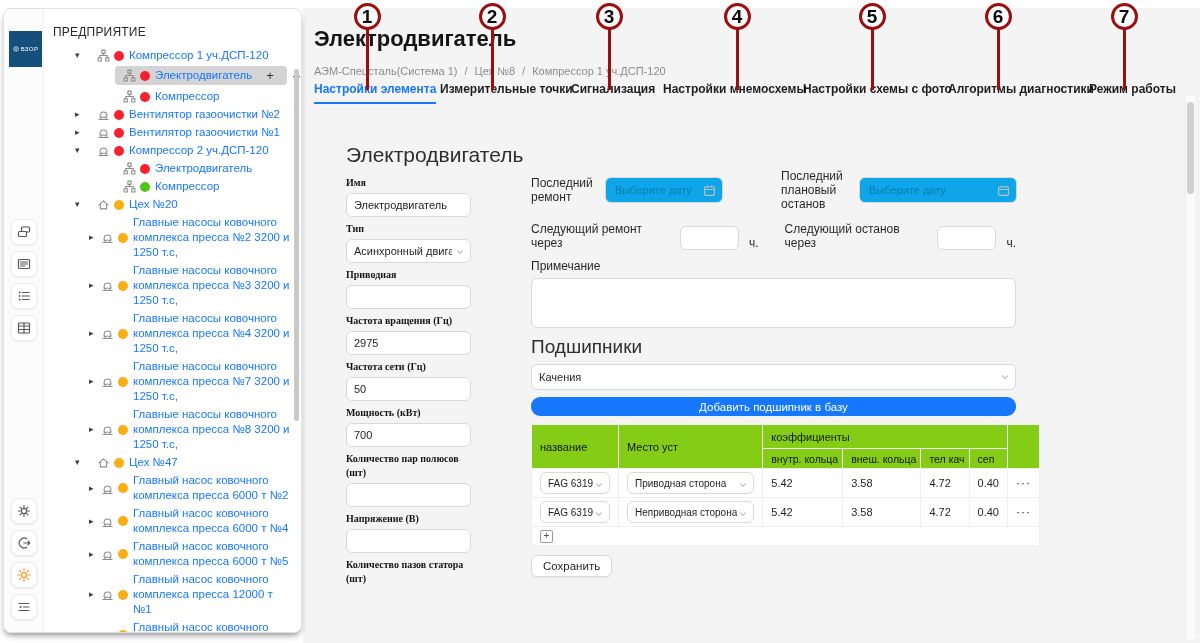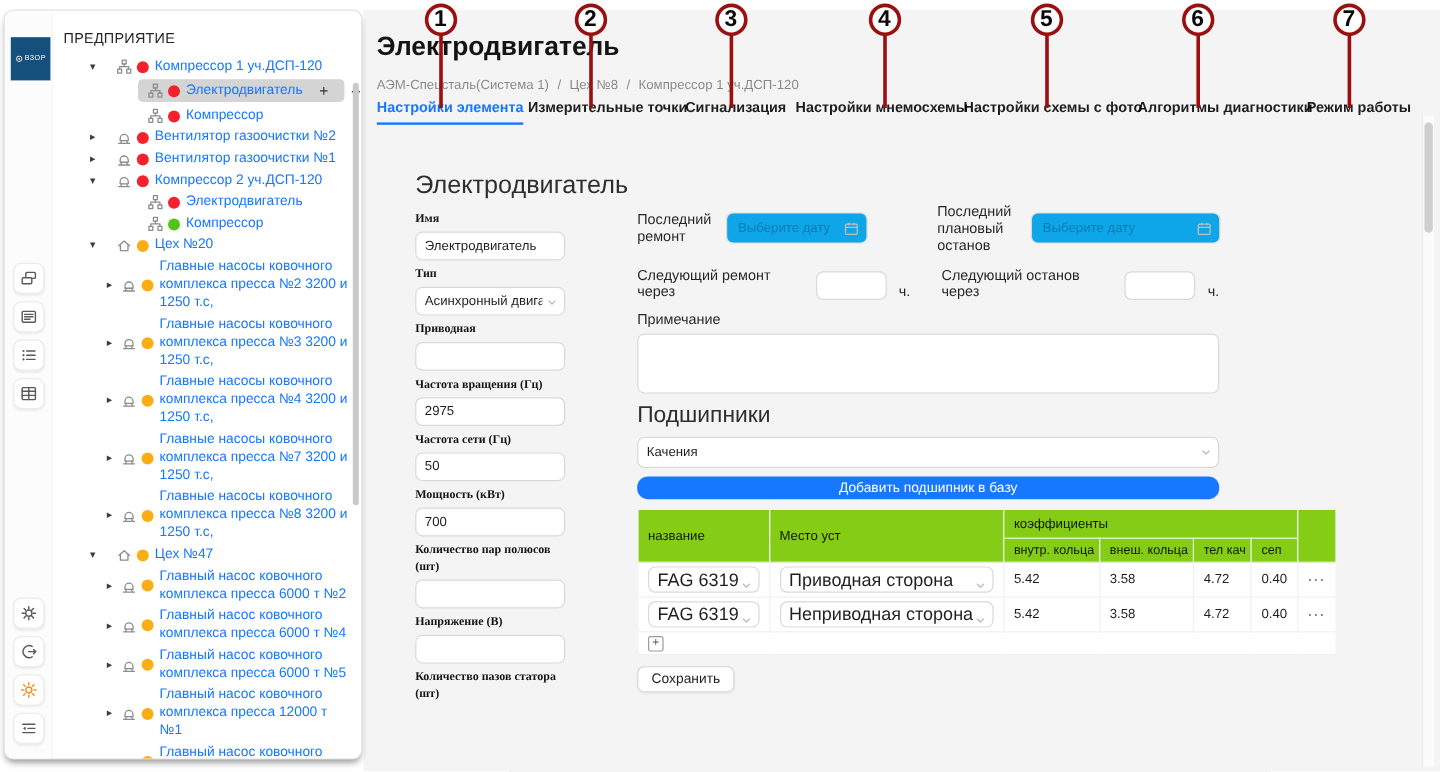--- a/index.html
+++ b/index.html
@@ -79,21 +79,21 @@
   .bearing-type { margin-top:6px; height:26px; }
   .add-btn { margin-top:7px; width:100%; height:19px; background:#1677ff; border:none; border-radius:9px; color:#fff;
              font-size:11.5px; display:flex; align-items:center; justify-content:center; font-family:"Liberation Sans", sans-serif; }
   table.bear { margin-top:8px; width:485px; border-collapse:collapse; font-size:11px; background:#fff; }
   table.bear th, table.bear td { border:1px solid #f0f0f0; padding:2px 8px; text-align:left; font-weight:400;
              color:rgba(0,0,0,.88); }
   table.bear thead th { background:#84cc16; }
   th.coeff-head { text-align:center; height:24px; }
   .sub-th { font-size:10.5px; white-space:nowrap; height:20px; padding:2px 4px 2px 8px !important; }
   td.sel-cell { padding:3px 3px; }
-  td.sel-cell .sel { height:22px; font-size:15px; padding-right:16px; }
+  td.sel-cell .sel { height:22px; font-size:10px; padding-right:16px; }
   td.val-cell { height:29px; }
   td.menu-cell { text-align:center; color:#595959; letter-spacing:1px; font-size:12px; }
   td.add-cell { text-align:center; padding:4px 0; }
   .plus-box { display:inline-flex; width:13px; height:13px; border:1px solid #9b9b9b; border-radius:2px; background:#fff;
               align-items:center; justify-content:center; font-size:10px; line-height:10px; color:#555; }
   .save-btn { margin-top:9px; height:22px; padding:0 11px; background:#fff; border:1px solid #d9d9d9; border-radius:6px;
               font-size:11.5px; color:rgba(0,0,0,.88); box-shadow:0 1px 2px rgba(0,0,0,.05);
               font-family:"Liberation Sans", sans-serif; }
 
   

